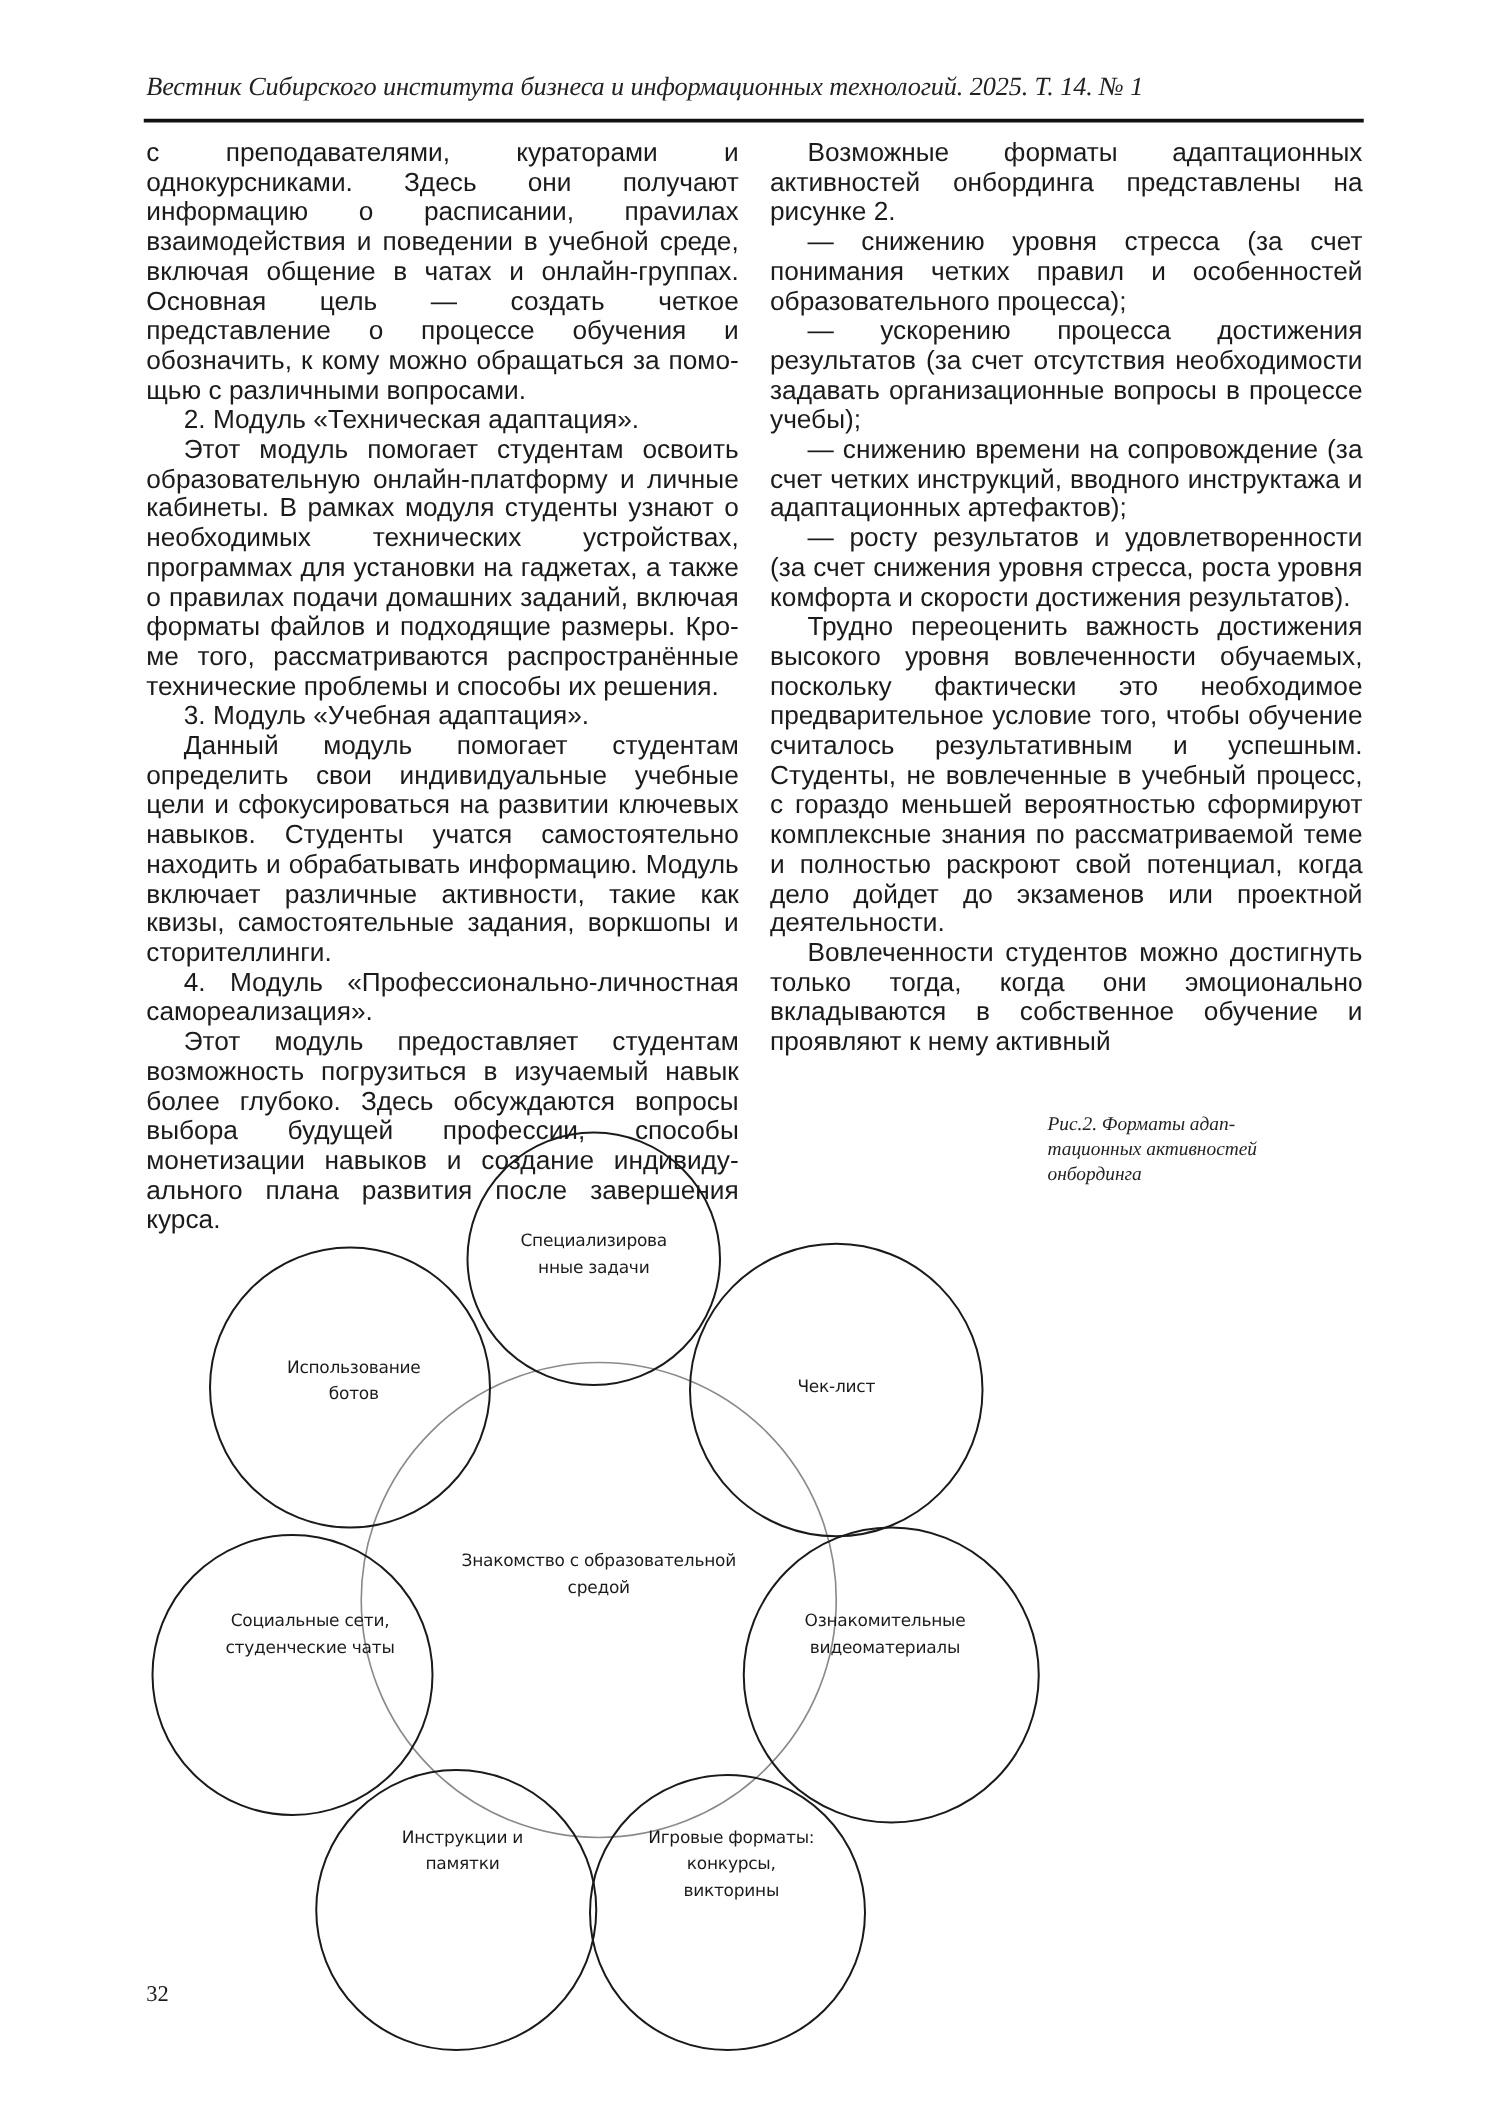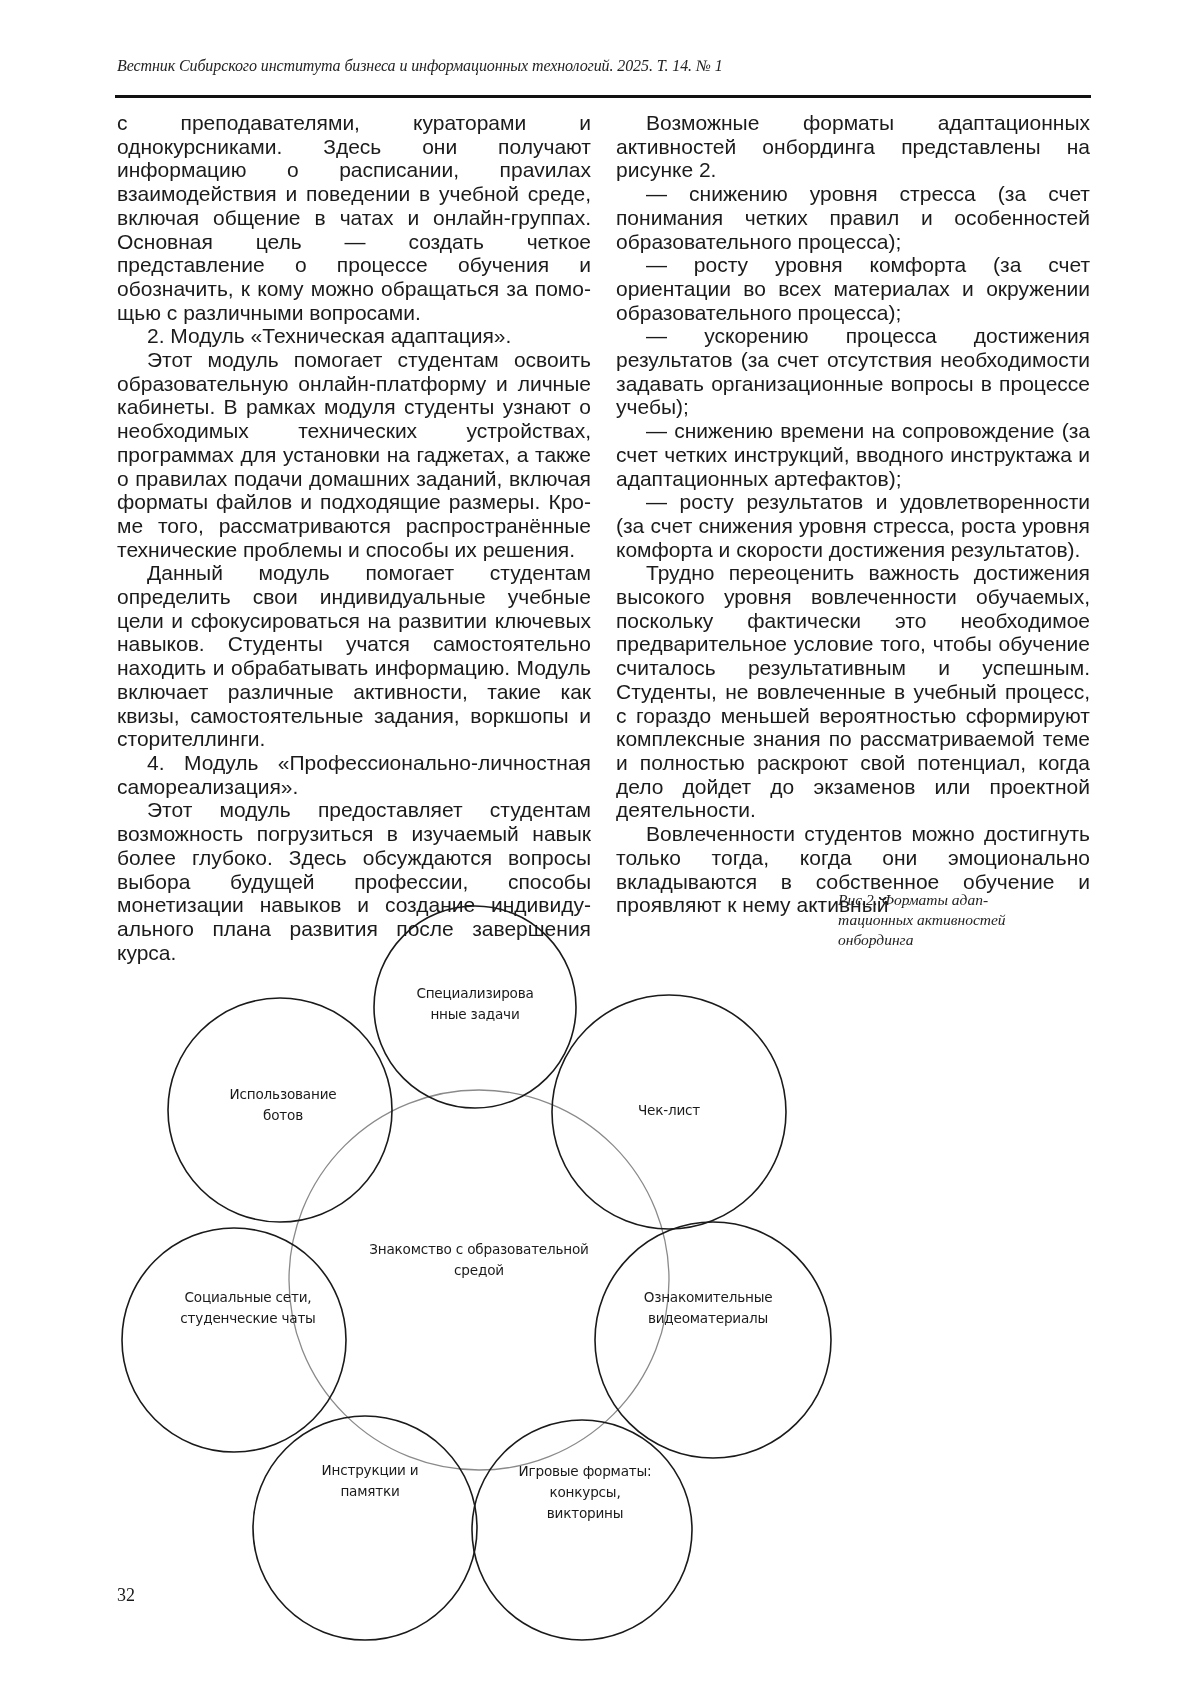--- a/index.html
+++ b/index.html
@@ -1,19 +1,19 @@
 <!DOCTYPE html>
 <html><head>
   <meta charset="utf-8">
   <style>
     html, body { margin: 0; padding: 0; background: #ffffff; }
     body { width: 1200px; height: 1697px; position: relative; overflow: hidden; color: #1a1a1a; }
     .running-header {
       position: absolute; left: 117px; top: 57px; width: 980px;
-      font-family: "Liberation Serif", serif; font-style: italic; font-size: 16px; color: #222;
+      font-family: "Liberation Serif", serif; font-style: italic; font-size: 21px; color: #222;
       letter-spacing: -0.1px;
     }
     .header-rule {
       position: absolute; left: 115px; top: 95px; width: 976px; height: 3px; background: #111;
     }
     .column {
       position: absolute; top: 111px; width: 474px;
       font-family: Liberation Sans, sans-serif; font-size: 21px; line-height: 23.7px;
       text-align: justify; hyphens: manual; color: #1b1b1b;
     }
@@ -43,29 +43,29 @@
 </head>
 <body>
 
 <div class="running-header">Вестник Сибирского института бизнеса и информационных технологий. 2025. Т. 14. № 1</div>
 <div class="header-rule"></div>
 
 <div class="column col-left">
   <p class="noindent">с преподавателями, кураторами и однокурсниками. Здесь они получают информацию о расписании, пра­vилах взаимодействия и поведении в учебной среде, включая общение в чатах и онлайн-группах. Основная цель — создать четкое представление о процессе обу­чения и обозначить, к кому можно обращаться за помо­щью с различными вопросами.</p>
   <p>2. Модуль «Техническая адаптация».</p>
   <p>Этот модуль помогает студентам освоить образо­вательную онлайн-платформу и личные кабинеты. В рамках модуля студенты узнают о необходимых техни­ческих устройствах, программах для установки на гад­жетах, а также о правилах подачи домашних заданий, включая форматы файлов и подходящие размеры. Кро­ме того, рассматриваются распространённые техниче­ские проблемы и способы их решения.</p>
+  <p>3. Модуль «Учебная адаптация».</p>
   <p>Данный модуль помогает студентам определить свои индивидуальные учебные цели и сфокусировать­ся на развитии ключевых навыков. Студенты учатся са­мостоятельно находить и обрабатывать информацию. Модуль включает различные активности, такие как квизы, самостоятельные задания, воркшопы и стори­теллинги.</p>
   <p>4. Модуль «Профессионально-личностная саморе­ализация».</p>
   <p>Этот модуль предоставляет студентам возможность погрузиться в изучаемый навык более глубоко. Здесь обсуждаются вопросы выбора будущей профессии, способы монетизации навыков и создание индивиду­ального плана развития после завершения курса.</p>
 </div>
 
 <div class="column col-right">
   <p>Возможные форматы адаптационных активностей онбординга представлены на рисунке 2.</p>
   <p>— снижению уровня стресса (за счет понимания четких правил и особенностей образовательного про­цесса);</p>
-  <p>— росту уровня комфорта (за счет ориентации во всех материалах и окружении образовательного про­цесса);</p>
   <p>— ускорению процесса достижения результатов (за счет отсутствия необходимости задавать организаци­онные вопросы в процессе учебы);</p>
   <p>— снижению времени на сопровождение (за счет четких инструкций, вводного инструктажа и адаптаци­онных артефактов);</p>
   <p>— росту результатов и удовлетворенности (за счет снижения уровня стресса, роста уровня комфорта и скорости достижения результатов).</p>
   <p>Трудно переоценить важность достижения высоко­го уровня вовлеченности обучаемых, поскольку факти­чески это необходимое предварительное условие того, чтобы обучение считалось результативным и успеш­ным. Студенты, не вовлеченные в учебный процесс, с гораздо меньшей вероятностью сформируют ком­плексные знания по рассматриваемой теме и полно­стью раскроют свой потенциал, когда дело дойдет до экзаменов или проектной деятельности.</p>
   <p>Вовлеченности студентов можно достигнуть толь­ко тогда, когда они эмоционально вкладываются в собственное обучение и проявляют к нему активный</p>
 </div>
 
 <div class="figure">
   <svg width="1200" height="1697">
     <circle cx="479" cy="1280" r="190" fill="none" stroke-width="1.3" stroke="#8a8a8a"></circle>

